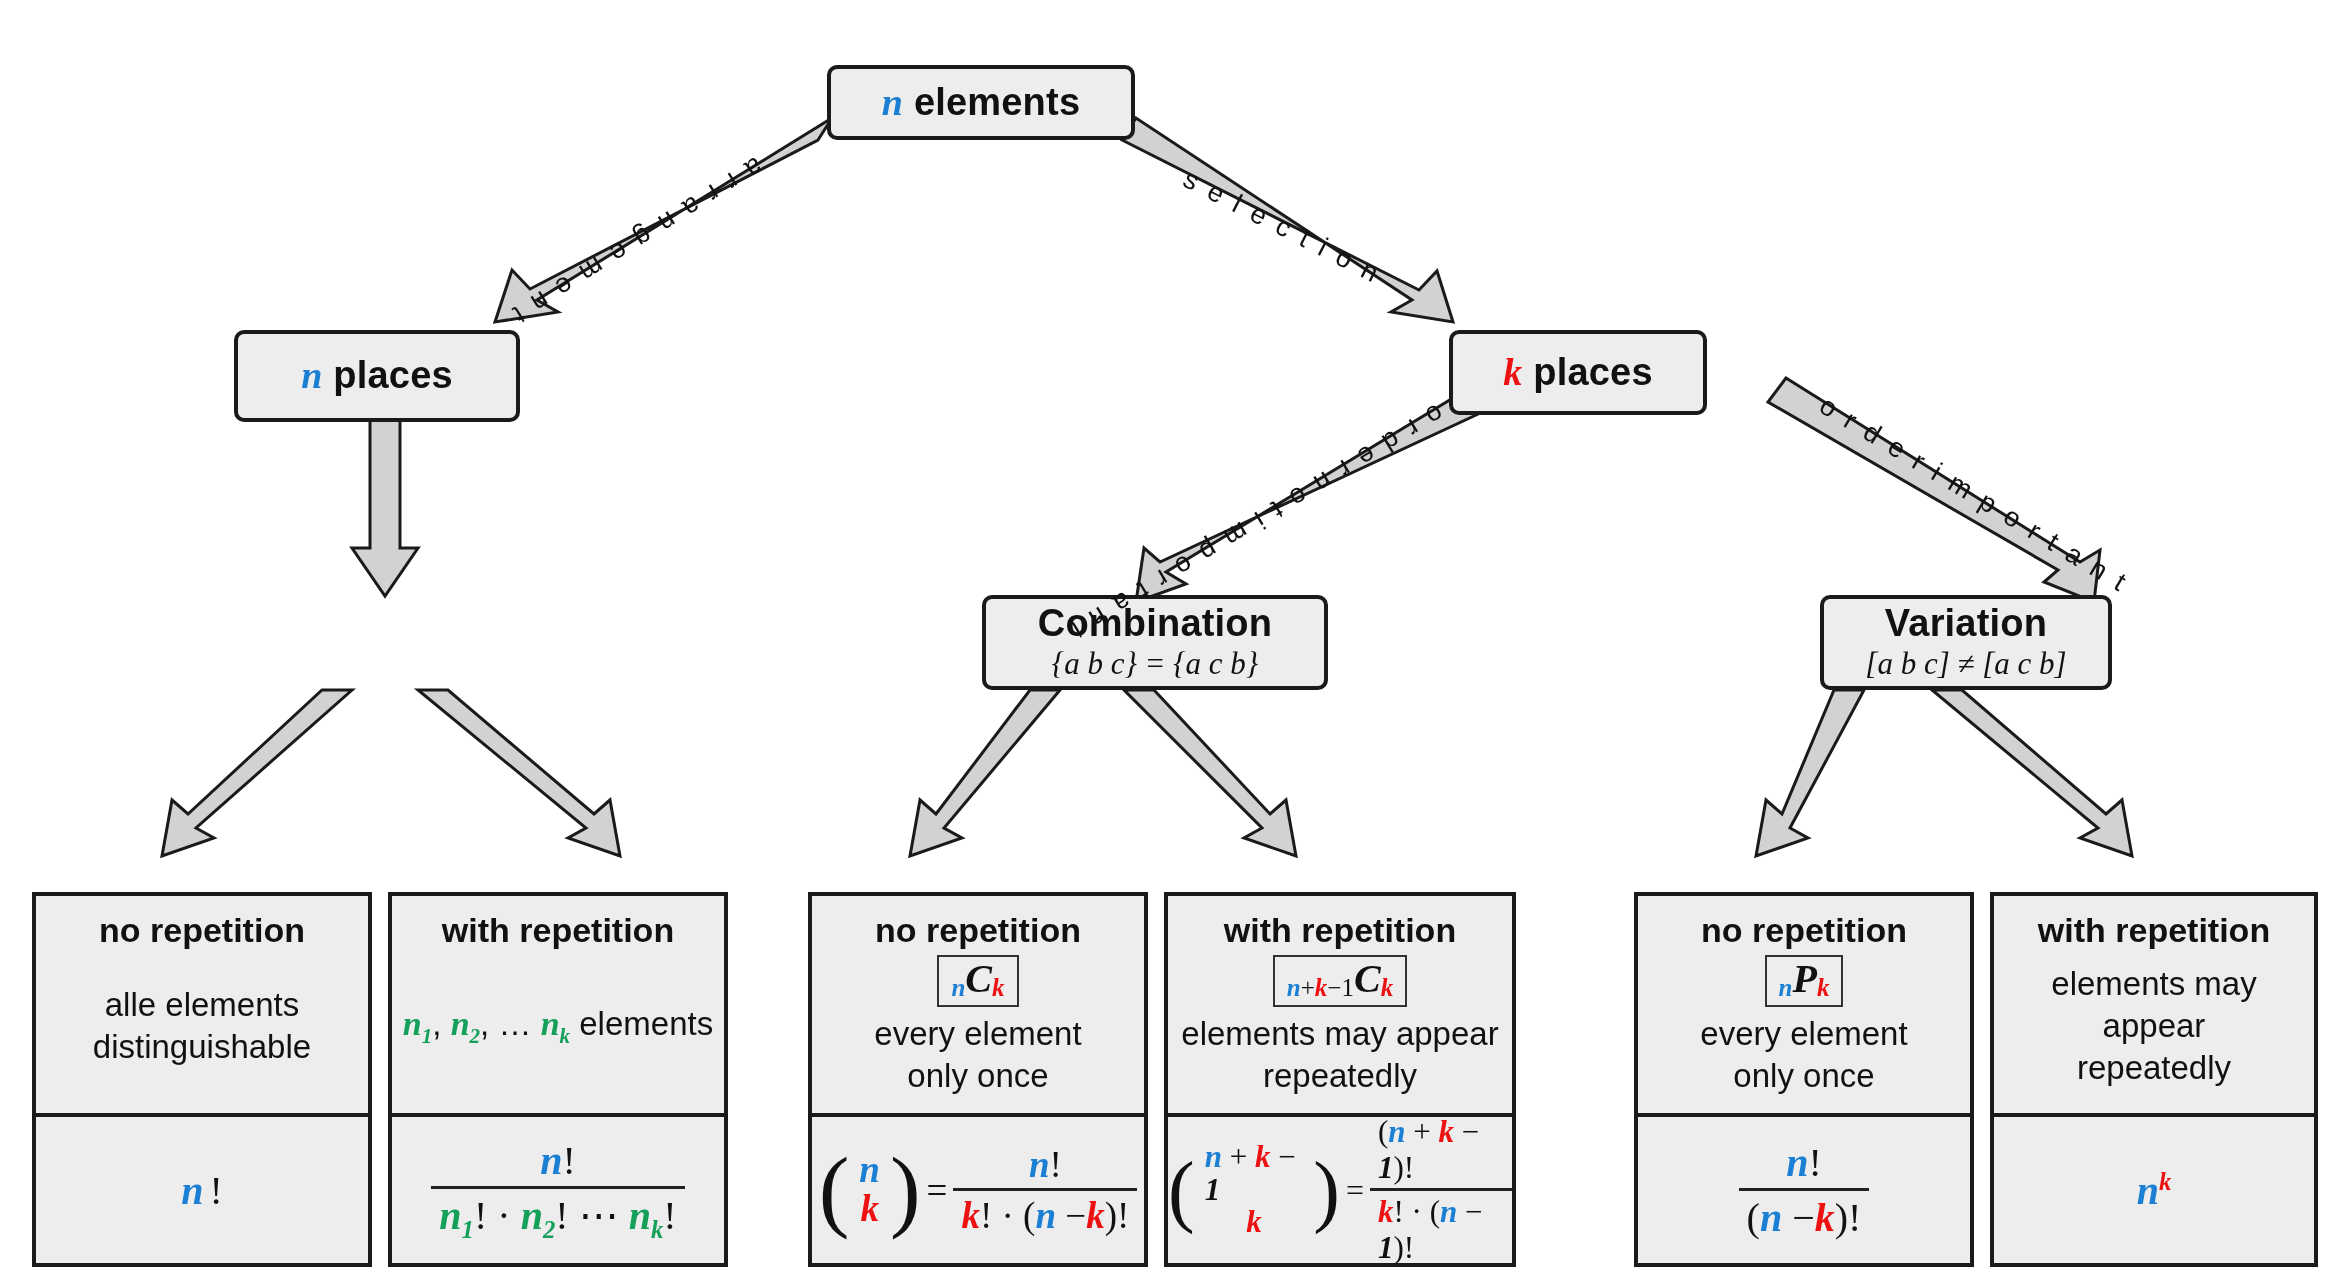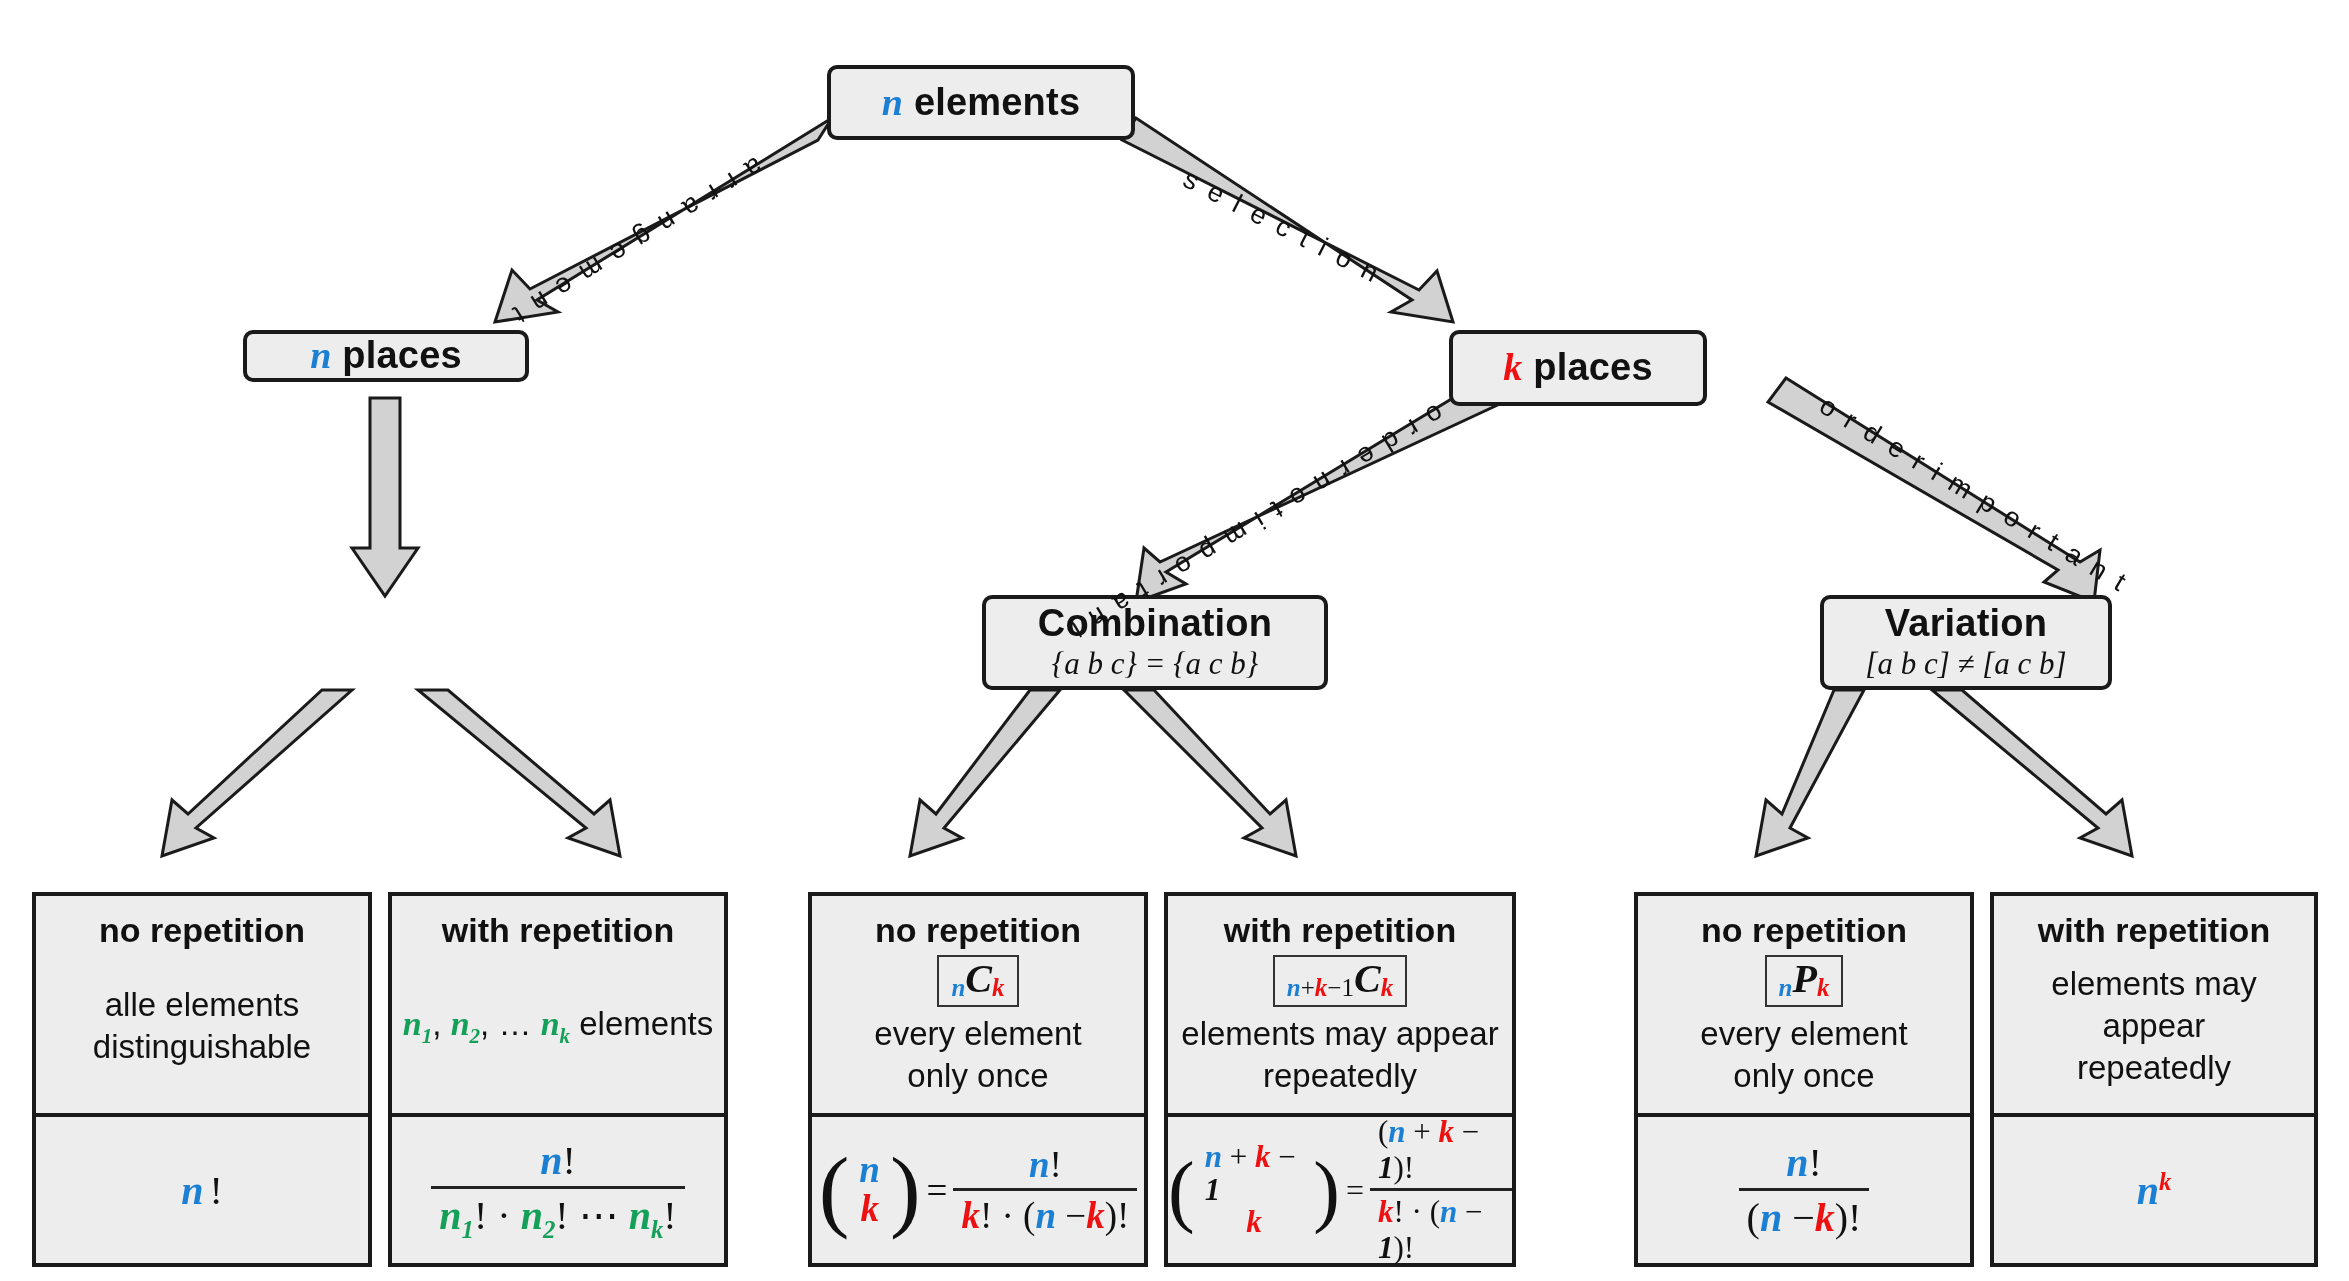--- a/index.html
+++ b/index.html
@@ -133,28 +133,28 @@
 
   <div class="elabel" style="left:1822px;top:388px;transform:rotate(31deg);">o r d e r  i m p o r t a n t</div>
 
   <div class="node" style="left:827px;top:65px;width:308px;height:75px;">
     <div class="title">
       <span class="m blue">n</span>
       <span>elements</span>
     </div>
   </div>
 
-  <div class="node" style="left:243px;top:330px;width:286px;height:52px;">
+  <div class="node" style="left:234px;top:330px;width:286px;height:92px;">
     <div class="title">
       <span class="m blue">n</span>
       <span>places</span>
     </div>
   </div>
 
-  <div class="node" style="left:1449px;top:330px;width:258px;height:76px;">
+  <div class="node" style="left:1449px;top:330px;width:258px;height:85px;">
     <div class="title">
       <span class="m red">k</span>
       <span>places</span>
     </div>
   </div>
 
 
   <div class="node" style="left:982px;top:595px;width:346px;height:95px;">
     <div class="title">Combination</div>
     <div class="sub">{a b c} = {a c b}</div>

